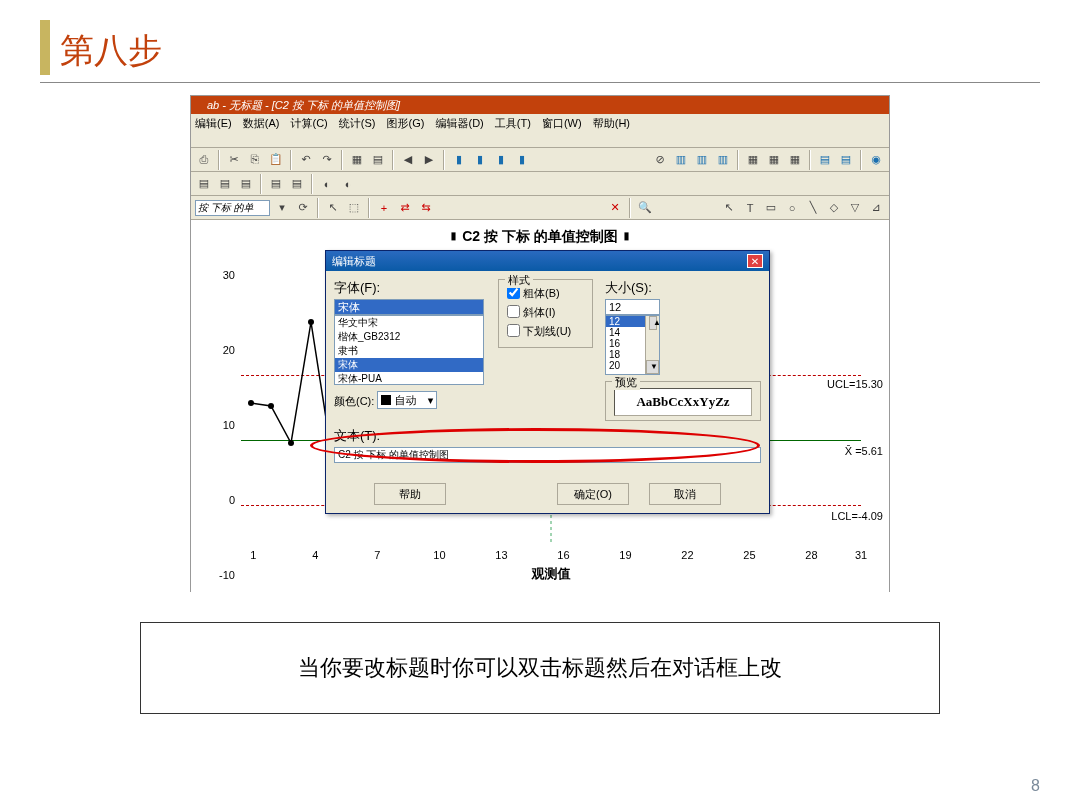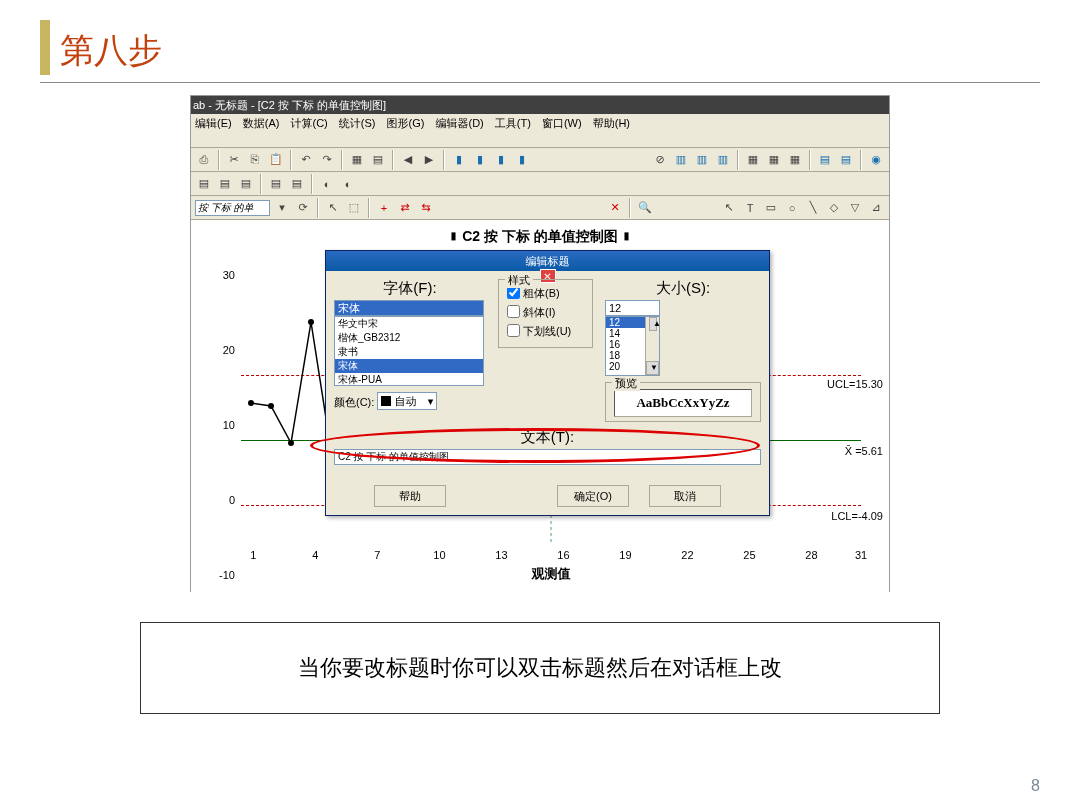--- a/index.html
+++ b/index.html
@@ -3,21 +3,21 @@
 <meta charset="utf-8">
 <style>
   * { box-sizing: border-box; margin: 0; padding: 0; }
   body { width: 1080px; height: 810px; background: #fff; font-family: "SimSun", "Microsoft YaHei", Arial, sans-serif; position: relative; overflow: hidden; }
   .slide { position: relative; width: 100%; height: 100%; padding: 20px 40px; }
   .accent { position: absolute; left: 40px; top: 20px; width: 10px; height: 55px; background: #c8b560; }
   .title { font-size: 34px; color: #c2410c; margin-left: 20px; margin-top: 8px; font-weight: normal; }
   .underline { border-bottom: 1px solid #888; margin: 8px 0 12px 0; }
   .screenshot { width: 700px; margin: 0 auto; border: 1px solid #999; background: #fff; position: relative; height: 497px; }
   
-  .app-titlebar { background: #404040; color: #fff; font-size: 11px; padding: 2px 2px; height: 18px; }
+  .app-titlebar { background: #c2410c; color: #fff; font-size: 11px; padding: 2px 16px; height: 18px; font-style: italic; }
   .menubar { background: #ece9d8; font-size: 11px; padding: 2px 4px; border-bottom: 1px solid #aca899; height: 34px; white-space: nowrap; overflow: hidden; }
   .menubar span { margin-right: 8px; }
   .toolbar-row { background: #ece9d8; border-bottom: 1px solid #aca899; height: 24px; display: flex; align-items: center; padding: 0 4px; gap: 3px; }
   .tbtn { width: 18px; height: 18px; border: 1px solid #ece9d8; display: inline-flex; align-items: center; justify-content: center; font-size: 11px; color: #444; background: #ece9d8; }
   .tbtn.col { color: #1a6fb0; }
   .tbtn.red { color: #c00; }
   .sep { width: 2px; height: 20px; border-left: 1px solid #aca899; border-right: 1px solid #fff; margin: 0 2px; }
   .chart-area { background: #fff; height: 391px; position: relative; overflow: hidden; }
   .chart-title { font-weight: bold; text-align: center; font-size: 14px; padding: 8px 0; }
   .chart-title::before, .chart-title::after { content: "▮"; font-size: 10px; margin: 0 6px; vertical-align: 2px; }
@@ -30,29 +30,29 @@
   .grid-h { position: absolute; left: 0; right: 0; border-top: 1px dashed #b00; }
   .grid-x { position: absolute; left: 0; right: 0; border-top: 1px solid #060; }
   .xaxis { position: absolute; left: 30px; bottom: 0; right: 0; height: 28px; font-size: 11px; }
   .xtick { position: absolute; top: 2px; transform: translateX(-50%); }
   .xlabel { position: absolute; bottom: -8px; left: 50%; transform: translateX(-50%); font-size: 13px; font-weight: bold; }
   .linechart { position: absolute; left: 0; top: 0; width: 100%; height: 100%; }
   .right-labels { position: absolute; right: 6px; font-size: 11px; font-family: Arial; }
   .rlbl { white-space: nowrap; }
   
   .dialog { position: absolute; left: 325px; top: 250px; width: 445px; background: #ece9d8; border: 1px solid #0a246a; font-size: 11px; box-shadow: 2px 2px 4px rgba(0,0,0,0.3); }
-  .dlg-title { background: linear-gradient(#2a6ac0, #0a5aa6); color: #fff; padding: 3px 6px; display: flex; justify-content: space-between; height: 20px; align-items: center; flex-direction: column; }
+  .dlg-title { background: linear-gradient(#2a6ac0, #0a5aa6); color: #fff; padding: 3px 6px; display: flex; justify-content: space-between; height: 20px; align-items: center; }
   .dlg-close { width: 16px; height: 14px; background: #e04040; color: #fff; text-align: center; font-size: 10px; line-height: 14px; border: 1px solid #fff; }
   .dlg-body { padding: 8px; }
   .tabs { border-bottom: 1px solid #aca899; margin-bottom: 8px; }
   .tab { display: inline-block; padding: 2px 12px; border: 1px solid #aca899; border-bottom: 1px solid #ece9d8; background: #ece9d8; font-size: 11px; margin-bottom: -1px; }
   .tab.inactive { background: #ddd; border-bottom: 1px solid #aca899; }
   .dlg-row { display: flex; gap: 12px; margin-bottom: 6px; }
   .grp { position: relative; }
-  .grp-label { font-size: 15px; margin-bottom: 2px; display: block; text-align: center; }
+  .grp-label { font-size: 13px; margin-bottom: 2px; display: block; }
   .font-input { width: 150px; height: 16px; border: 1px solid #7f9db9; background: #316ac5; color: #fff; padding: 0 3px; font-size: 11px; }
   .font-list { width: 150px; height: 70px; border: 1px solid #7f9db9; background: #fff; overflow: hidden; font-size: 10px; }
   .font-list div { padding: 0 3px; white-space: nowrap; }
   .font-list .sel { background: #316ac5; color: #fff; }
   .fieldset { border: 1px solid #aca899; padding: 6px 8px 4px 8px; position: relative; }
   .fieldset .legend { position: absolute; top: -7px; left: 6px; background: #ece9d8; padding: 0 3px; font-size: 11px; }
   .chk { display: block; margin-bottom: 4px; font-size: 11px; }
   .chk input { vertical-align: -2px; margin-right: 3px; }
   .size-input { width: 55px; height: 16px; border: 1px solid #7f9db9; padding: 0 3px; font-size: 11px; }
   .size-list { width: 55px; height: 60px; border: 1px solid #7f9db9; background: #fff; font-size: 10px; overflow: hidden; position: relative; }

